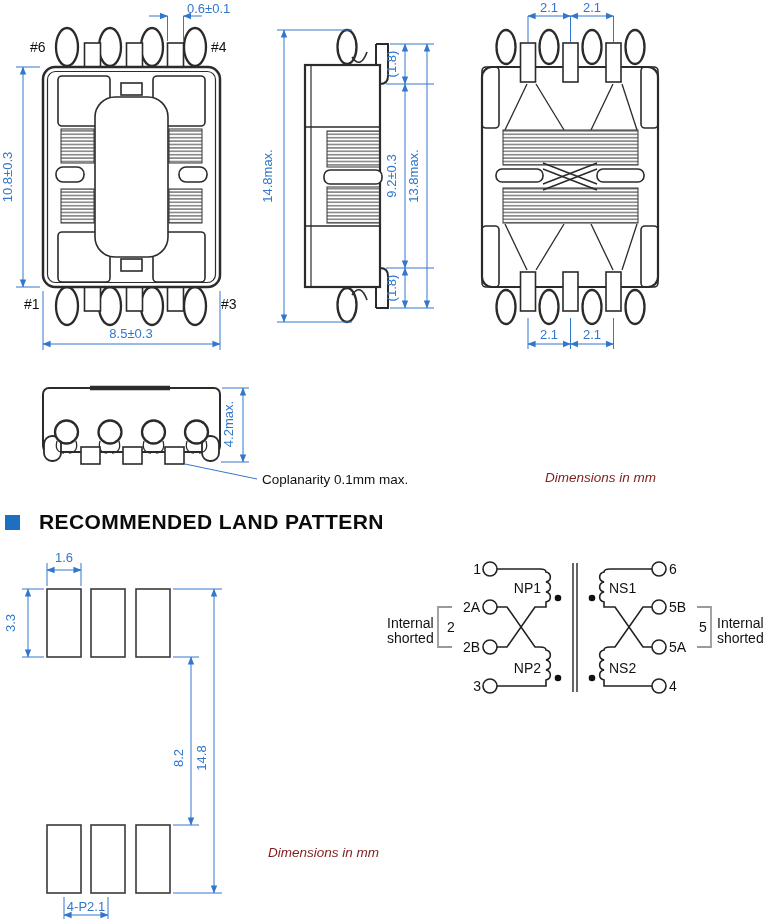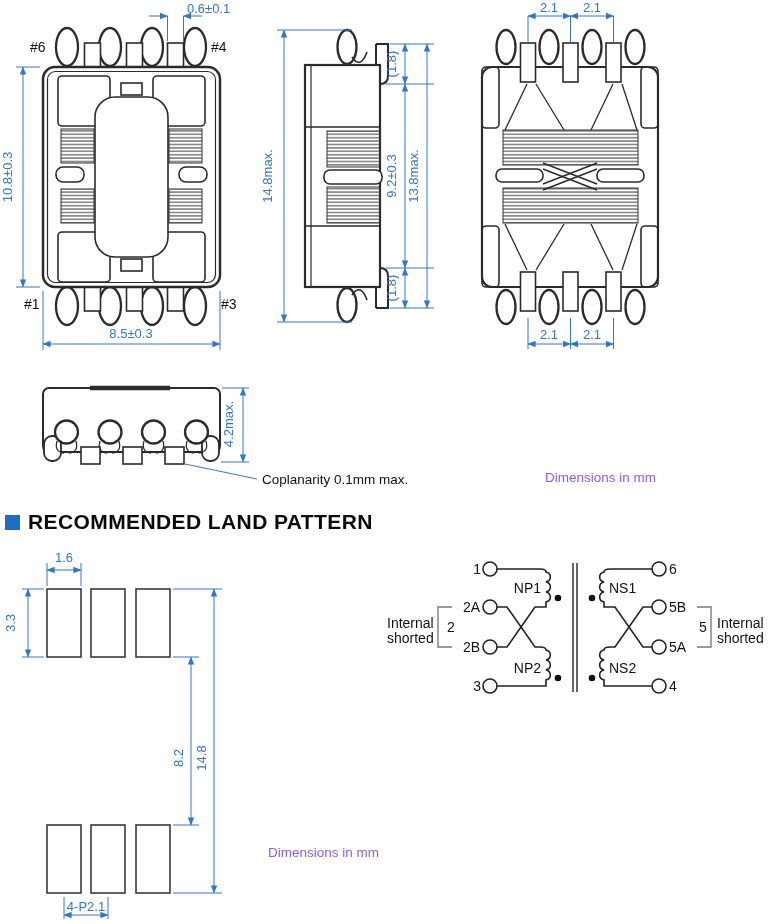--- a/index.html
+++ b/index.html
@@ -14,24 +14,24 @@
   .bold{stroke-width:2.3;}
   .d  {stroke:#3377cc;stroke-width:1;fill:none;}
   .ct {stroke:#222222;stroke-width:1.6;fill:none;}
   .ctw{stroke:#222222;stroke-width:1.6;fill:#ffffff;}
   .br {stroke:#9a9a9a;stroke-width:1.8;fill:none;}
   text{font-family:"Liberation Sans", sans-serif;}
   text.dim{font-size:13px;fill:#3377cc;}
   text.blk{font-size:14px;fill:#111111;}
   text.note{font-size:13.5px;fill:#111111;}
   
-  .heading{position:absolute;display:flex;align-items:center;gap:8px;}
+  .heading{position:absolute;display:flex;align-items:center;gap:19px;}
   .heading .sq{width:15px;height:15px;background:#1e6fc0;flex:0 0 auto;}
   .heading .tx{font-size:21px;font-weight:bold;color:#0b0b0b;letter-spacing:.4px;white-space:nowrap;}
-  .floating-note{position:absolute;font-size:13.5px;color:#8b5cf6;white-space:nowrap;}
+  .floating-note{position:absolute;font-size:13.5px;color:#7f1d1d;white-space:nowrap;font-style:italic;}
 </style>
 </head>
 <body>
 
 <div id="stage">
 
   <svg style="left:0;top:0" width="260" height="360" viewBox="0 0 260 360">
     <defs>
       <marker id="ma" viewBox="0 0 10 10" refX="9.5" refY="5" markerWidth="8" markerHeight="8" markerUnits="userSpaceOnUse" orient="auto-start-reverse">
         <path d="M0 1 L10 5 L0 9 Z" fill="#3377cc"></path>

